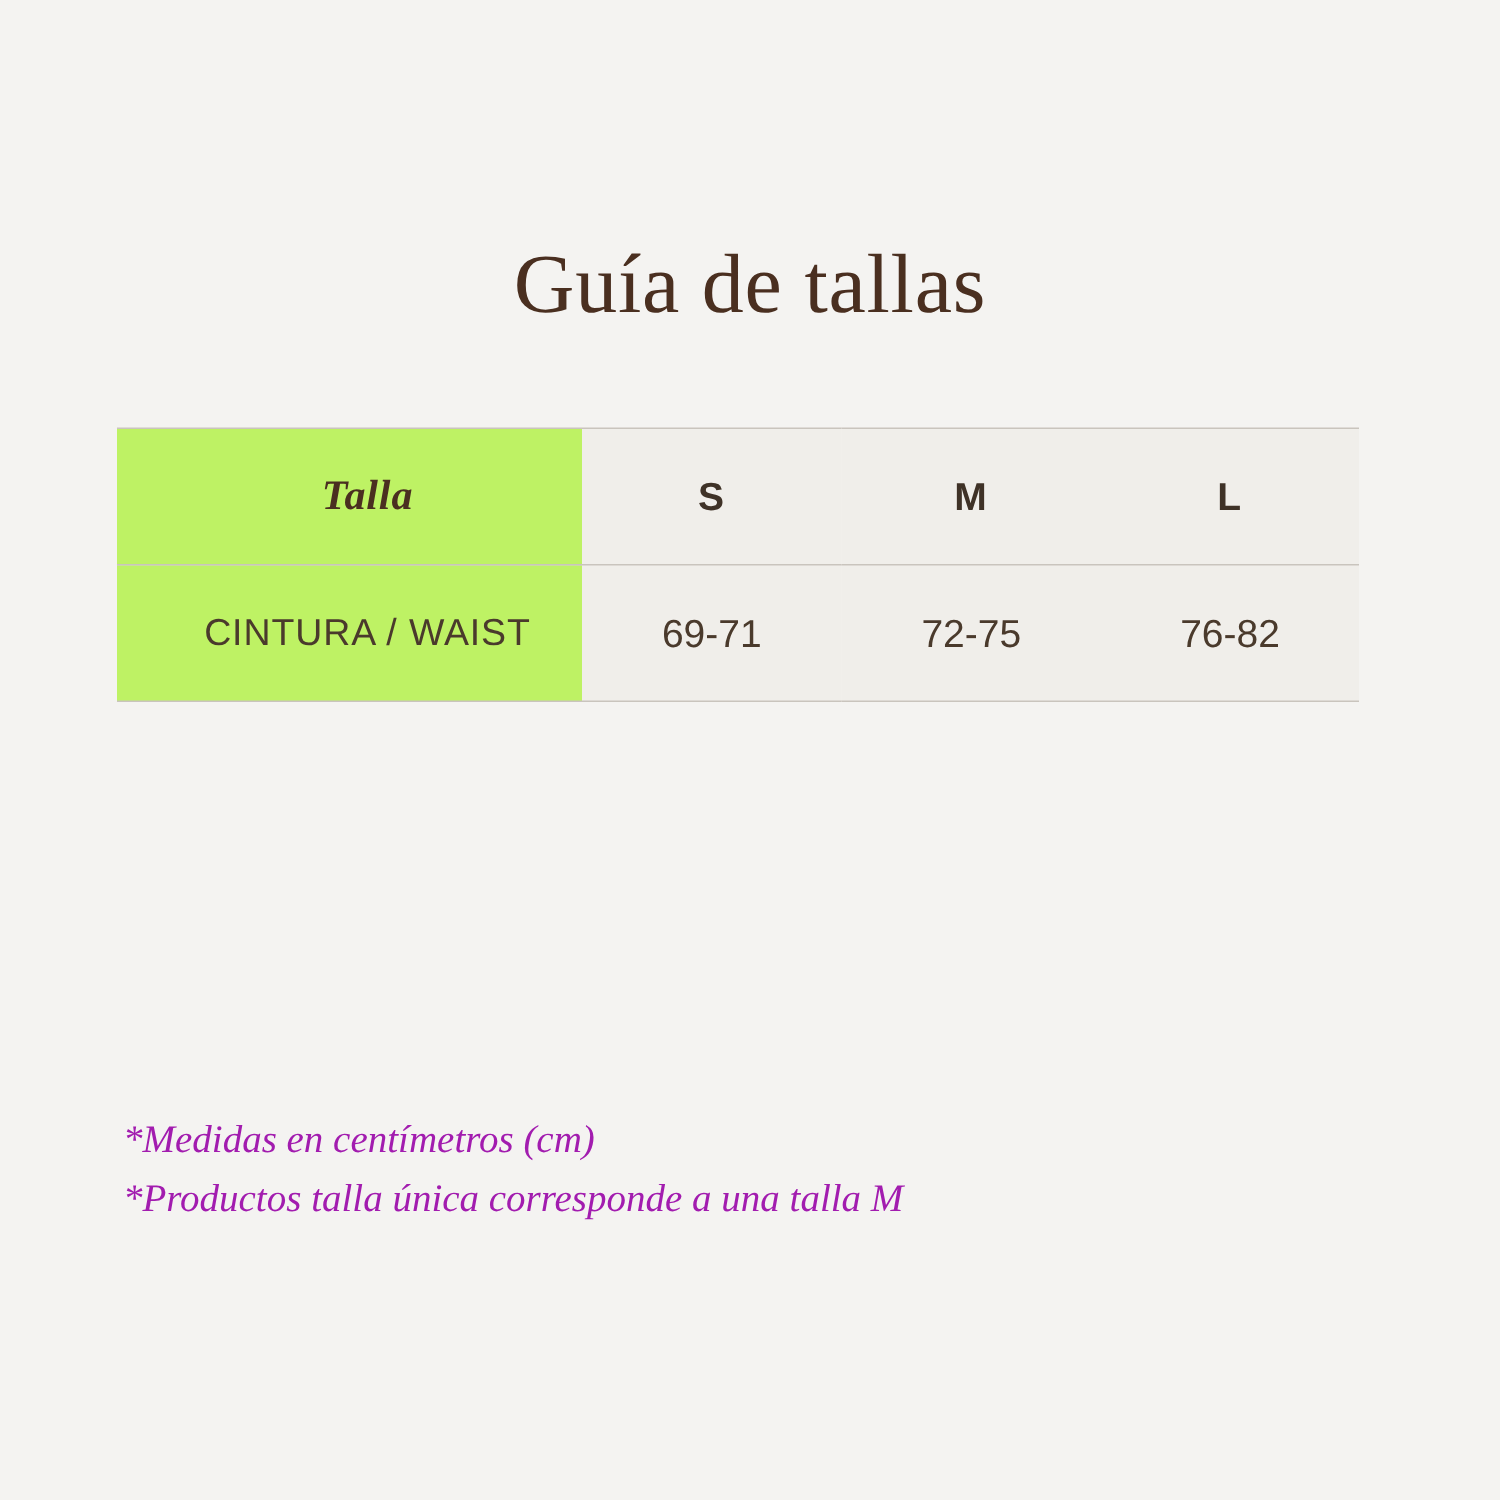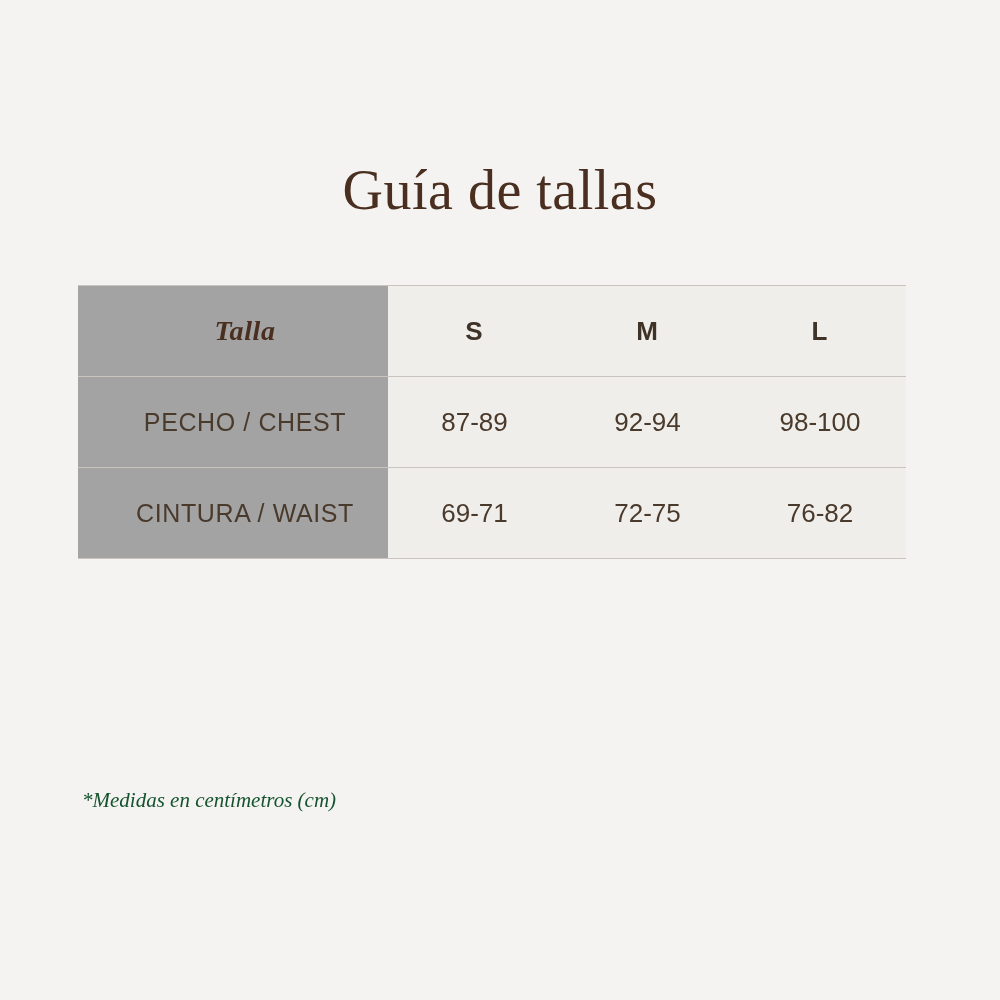--- a/index.html
+++ b/index.html
@@ -55,21 +55,21 @@
     text-align: center;
     color: #4a3a2c;
     font-size: 25px;
     font-weight: 400;
   }
   .size-table tr:not(:last-child) th,
   .size-table tr:not(:last-child) td {
     border-bottom: none;
   }
   .size-table .label-cell {
-    background: #a3a3a3;
+    background: #bef264;
     font-size: 25px;
     color: #4a3a2c;
     letter-spacing: 0.6px;
     padding-left: 24px;
   }
   .size-table .value-cell {
     background: #f0eeea;
     font-size: 26px;
     color: #4a3a2c;
   }
@@ -85,25 +85,25 @@
   }
   .head-row .value-cell {
     font-weight: bold;
     font-size: 26px;
     color: #3f3227;
     letter-spacing: 1px;
   }
   .notes {
     position: absolute;
     left: 82px;
-    top: 785px;
+    top: 740px;
     font-family: "Liberation Serif", serif;
     font-style: italic;
-    font-size: 21px;
-    color: #14532d;
+    font-size: 26px;
+    color: #a21caf;
     line-height: 1.5;
   }
   .notes div { white-space: nowrap; }
 </style>
 </head>
 <body>
 
 <div class="page">
 
   <div class="title">Guía de tallas</div>
@@ -119,32 +119,27 @@
       <thead>
         <tr class="head-row">
           <th class="label-cell">Talla</th>
           <th class="value-cell">S</th>
           <th class="value-cell">M</th>
           <th class="value-cell">L</th>
         </tr>
       </thead>
       <tbody>
         <tr>
-          <td class="label-cell">PECHO / CHEST</td>
-          <td class="value-cell">87-89</td>
-          <td class="value-cell">92-94</td>
-          <td class="value-cell">98-100</td>
-        </tr>
-        <tr>
           <td class="label-cell">CINTURA / WAIST</td>
           <td class="value-cell">69-71</td>
           <td class="value-cell">72-75</td>
           <td class="value-cell">76-82</td>
         </tr>
       </tbody>
     </table>
   </div>
 
   <div class="notes">
     <div>*Medidas en centímetros (cm)</div>
+    <div>*Productos talla única corresponde a una talla M</div>
   </div>
 
 </div>
 
 </body></html>

